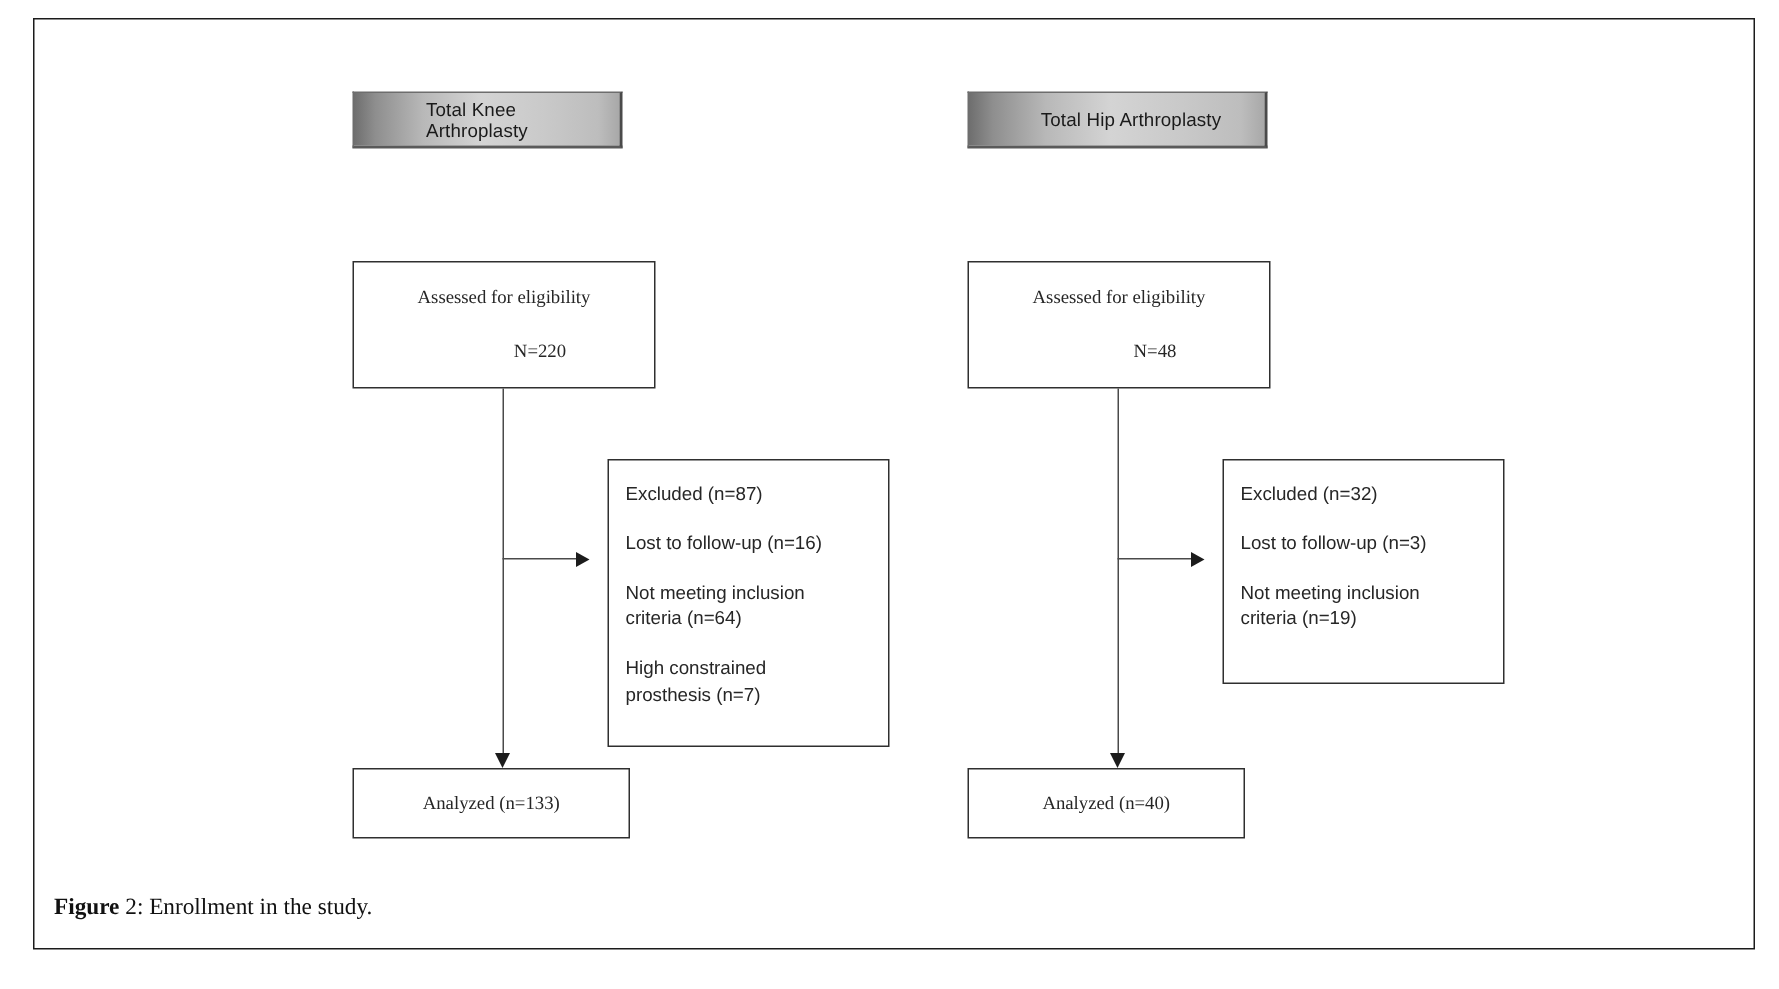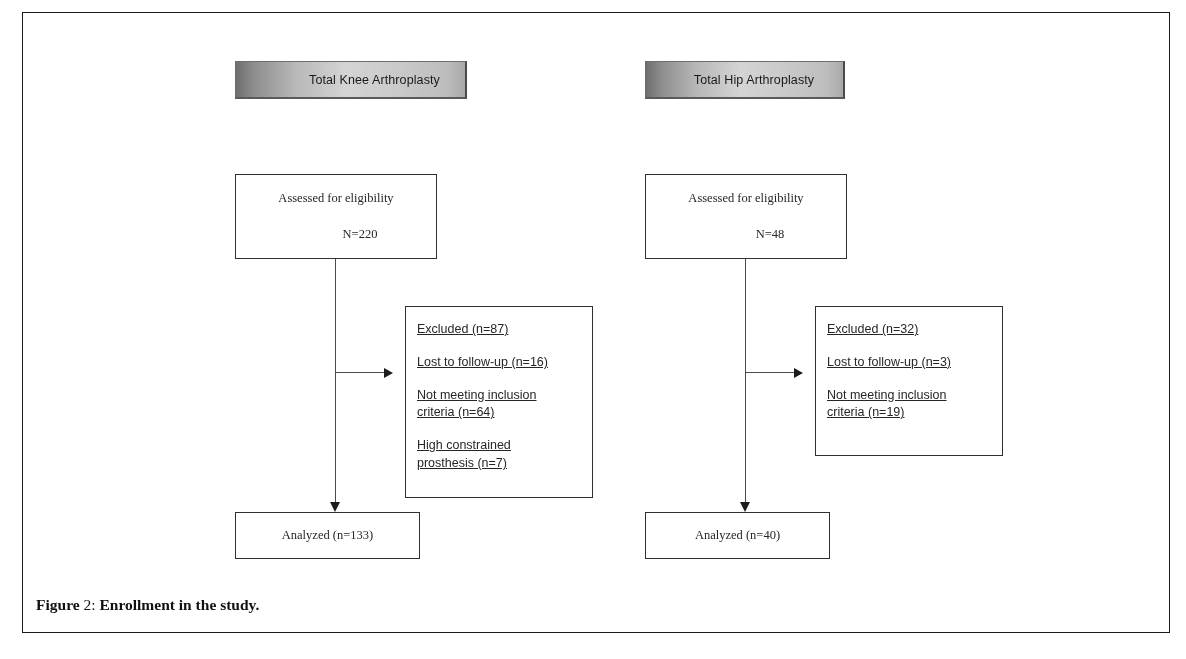--- a/index.html
+++ b/index.html
@@ -86,21 +86,20 @@
   }
 
   .excl-box {
     padding: 14px 0 0 11px;
   }
   .excl-item {
     margin-bottom: 15px;
     font-size: 12.5px;
     color: #262626;
     line-height: 1.42;
-    text-decoration: underline;
   }
   .excl-item:last-child { margin-bottom: 0; }
 
   
   .vline {
     position: absolute;
     width: 1.4px;
     background: #4a4a4a;
   }
   .hline {
@@ -133,30 +132,30 @@
     color: #111111;
     white-space: nowrap;
   }
   #figure-caption .cap-label {
     font-weight: bold;
   }
   #figure-caption .cap-num {
     font-weight: normal;
   }
   #figure-caption .cap-text {
-    font-weight: bold;
+    font-weight: normal;
   }
 </style>
 </head>
 <body>
 
 <div id="figure-frame">
   <div id="diagram-canvas">
 
-    <div class="group-header" style="left:212px; top:48px; width:232px;padding-left:48px;">
+    <div class="group-header" style="left:212px; top:48px; width:180px;padding-left:48px;">
       <span>Total Knee Arthroplasty</span>
     </div>
 
     <div class="flow-box centered" style="left:212px; top:161px; width:202px; height:85px;">
       <span class="line">Assessed for eligibility</span>
       <span class="line spaced">N=220</span>
     </div>
 
     <div class="vline" style="left:312px; top:246px; height:243px;"></div>
     <div class="arrow-down" style="left:307.3px; top:489px;"></div>

